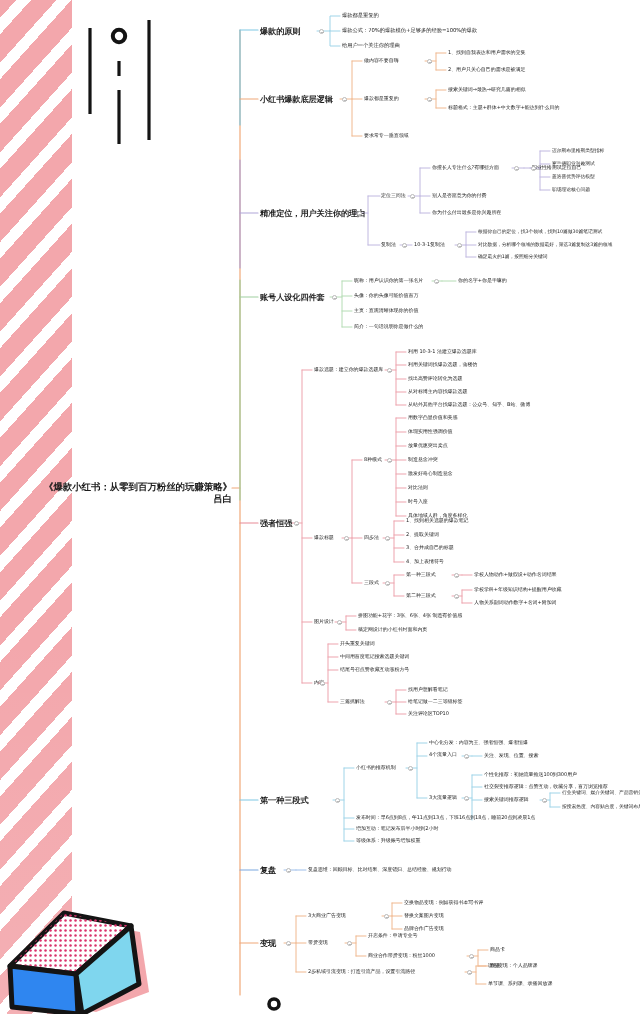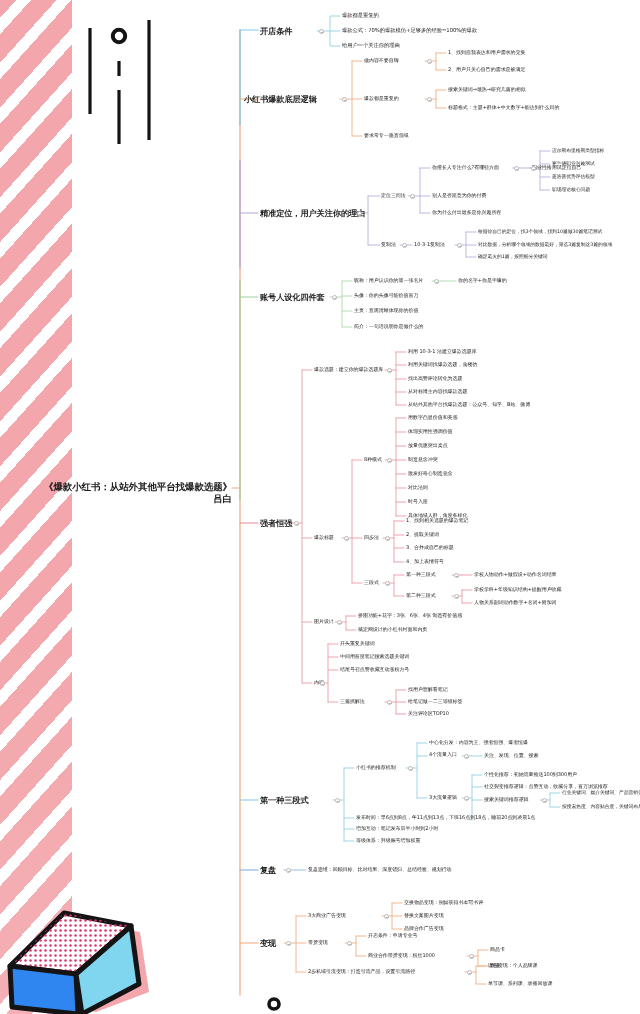--- a/index.html
+++ b/index.html
@@ -293,29 +293,29 @@
     <path d="M478 950 H488" stroke="#f0b88f"></path>
     <path d="M478 966 H488" stroke="#f0b88f"></path>
 
     <path d="M465 972 H476" stroke="#f0b88f"></path>
     <path d="M476 966 V984" stroke="#f0b88f"></path>
     <path d="M476 966 H486" stroke="#f0b88f"></path>
     <path d="M476 984 H486" stroke="#f0b88f"></path>
   </g>
 </svg>
 
-<div id="root-title">《爆款小红书：从站外其他平台找爆款选题》 吕白</div>
-
-<div class="node lvl1" style="left:260px; top:27px;">开店条件</div>
+<div id="root-title">《爆款小红书：从零到百万粉丝的玩赚策略》 吕白</div>
+
+<div class="node lvl1" style="left:260px; top:27px;">爆款的原则</div>
 <div class="tgl" style="left:319px; top:29px;"></div>
 <div class="node lvl2" style="left:342px; top:13px;">爆款都是重复的</div>
 <div class="node lvl2" style="left:342px; top:28px;">爆款公式：70%的爆款模仿+足够多的经验=100%的爆款</div>
 <div class="node lvl2" style="left:342px; top:43px;">给用户一个关注你的理由</div>
 
-<div class="node lvl1" style="left:244px; top:95px;">小红书爆款底层逻辑</div>
+<div class="node lvl1" style="left:260px; top:95px;">小红书爆款底层逻辑</div>
 <div class="tgl" style="left:342px; top:97px;"></div>
 <div class="node lvl3" style="left:364px; top:58px;">做内容不要自嗨</div>
 <div class="tgl" style="left:427px; top:59px;"></div>
 <div class="node lvl3" style="left:448px; top:50px;">1、找到自我表达和用户需求的交集</div>
 <div class="node lvl3" style="left:448px; top:67px;">2、用户只关心自己的需求是被满足</div>
 <div class="node lvl3" style="left:364px; top:96px;">爆款都是重复的</div>
 <div class="tgl" style="left:427px; top:97px;"></div>
 <div class="node lvl3" style="left:448px; top:87px;">搜索关键词→最热→研究几篇的相似</div>
 <div class="node lvl3" style="left:448px; top:105px;">标题格式：主题+群体+中文数字+能达到什么目的</div>
 <div class="node lvl3" style="left:364px; top:133px;">要求常专一垂直领域</div>

